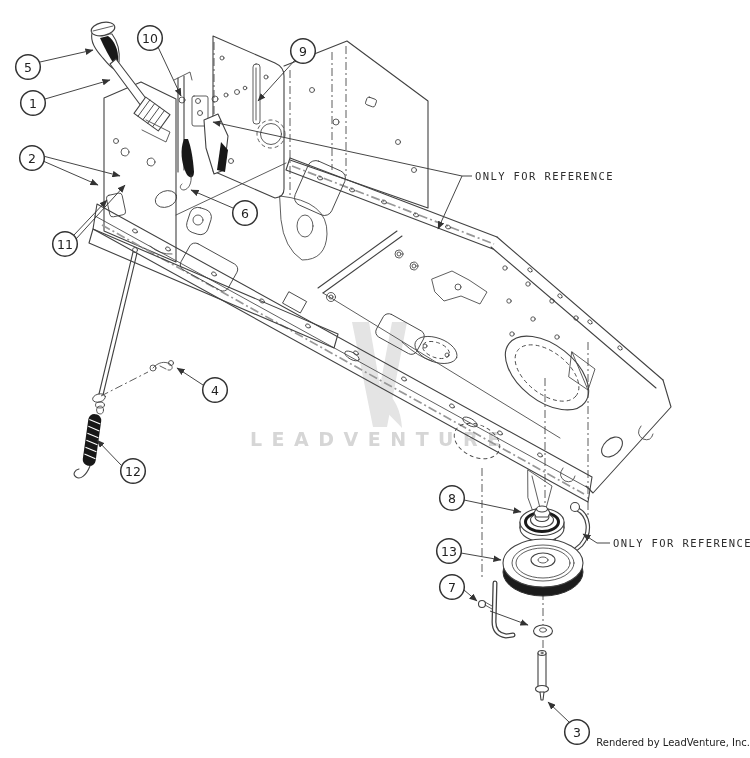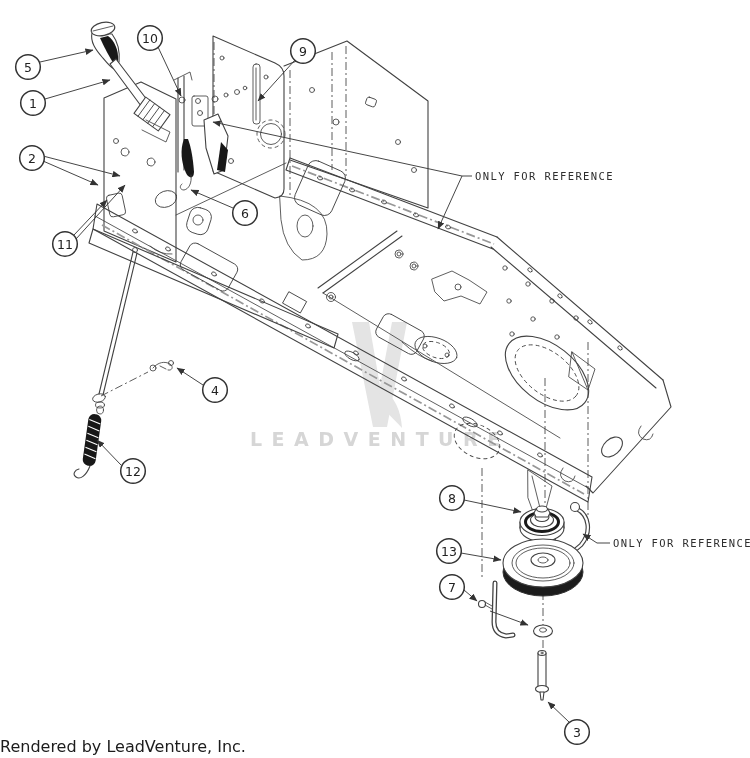--- a/index.html
+++ b/index.html
@@ -14,22 +14,22 @@
   .dd{stroke:#4a4a4a;stroke-width:0.9;stroke-dasharray:8 3 2 3;fill:none;}
   .dash{stroke:#4a4a4a;stroke-width:0.9;stroke-dasharray:4 3;fill:none;}
   .leader{stroke:#3c3c3c;stroke-width:0.95;fill:none;}
   .callout-circle{fill:#ffffff;stroke:#333333;stroke-width:1.5;}
   .callout-num{font-family:"DejaVu Sans",sans-serif;font-size:12.5px;fill:#222222;
                text-anchor:middle;dominant-baseline:central;}
   .ref-text{font-family:"DejaVu Sans Mono",monospace;font-size:10.5px;letter-spacing:1.4px;
             fill:#2e2e2e;}
   .wm-text{font-family:"DejaVu Sans",sans-serif;font-size:19px;font-weight:700;
            letter-spacing:9.5px;}
-  #footer{position:absolute;left:0;right:0;top:737px;text-align:left;
-          font-family:"DejaVu Sans",sans-serif;font-size:16px;color:#1c1c1c;}
+  #footer{position:absolute;left:0;right:0;top:737px;text-align:right;
+          font-family:"DejaVu Sans",sans-serif;font-size:10px;color:#1c1c1c;}
 </style>
 </head>
 <body>
 
 <div id="stage">
 <svg id="diagram" width="750" height="758" viewBox="0 0 750 758">
 
   <defs>
     <marker id="arrowhead" markerWidth="9" markerHeight="7" refX="8" refY="3.5" orient="auto">
       <path d="M0,0 L8.5,3.5 L0,7 Z" fill="#333"></path>

